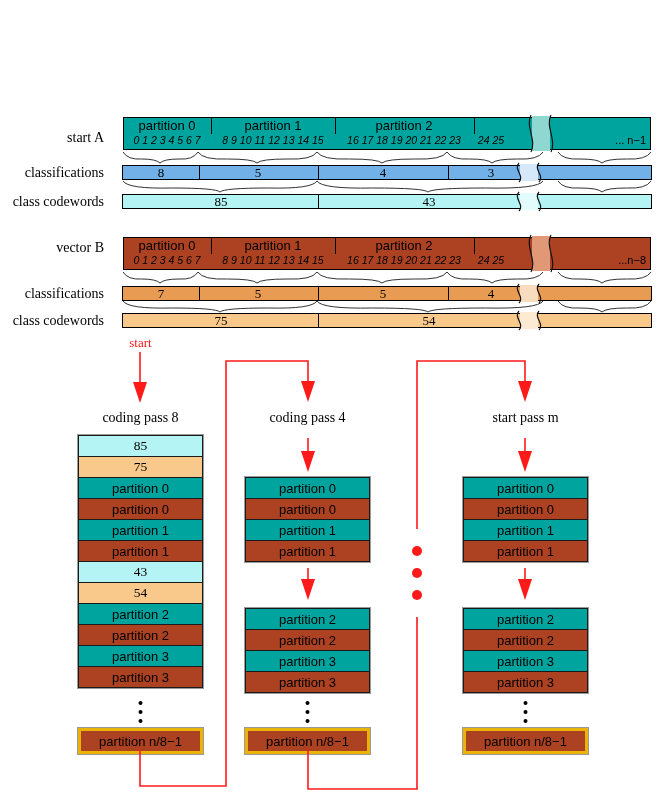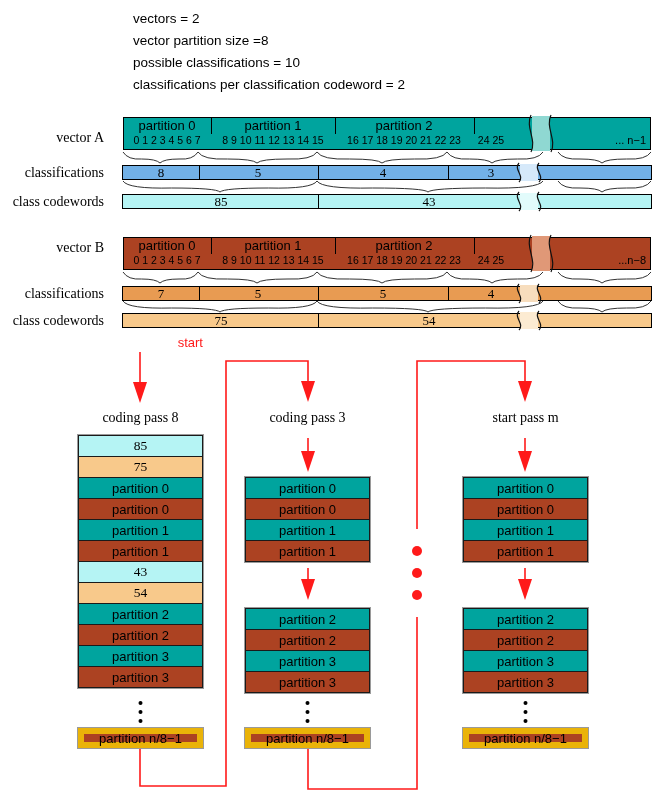--- a/index.html
+++ b/index.html
@@ -10,50 +10,44 @@
   .rowlabel{position:absolute;left:0;width:104px;text-align:right;font-size:14px;}
   .bigbar{position:absolute;left:123px;width:528px;height:33px;border:1px solid #000;box-sizing:border-box;}
   .thinbar{position:absolute;left:122px;width:530px;height:15px;border:1px solid #000;box-sizing:border-box;}
   .c-teal{background:var(--teal);}
   .c-brick{background:var(--brick);}
   .c-blue{background:var(--blue);}
   .c-cyanL{background:var(--cyan);}
   .c-orange{background:var(--orange);}
   .c-peach{background:var(--peach);}
   .pname{position:absolute;top:0px;transform:translateX(-50%);font-size:13px;white-space:nowrap;}
-  .idx{position:absolute;top:16px;transform:translateX(-50%);font-size:10.5px;white-space:nowrap;}
+  .idx{position:absolute;top:16px;transform:translateX(-50%);font-size:10.5px;white-space:nowrap;font-style:italic;}
   .tailtxt{position:absolute;right:4px;top:16px;font-size:11px;text-align:center;}
   .vdiv{position:absolute;top:0;width:1px;height:16px;background:#000;}
   .tdiv{position:absolute;top:0;width:1px;height:13px;background:#000;}
   .thinval{position:absolute;top:0px;transform:translateX(-50%);font-size:13px;line-height:13px;
            font-family:"Liberation Serif","DejaVu Serif",serif;}
   .passlabel{position:absolute;width:125px;text-align:center;font-size:14px;}
-  .redtxt{position:absolute;width:125px;text-align:right;font-size:13px;color:var(--red);}
+  .redtxt{position:absolute;width:125px;text-align:center;font-size:13px;color:var(--red);font-family:Liberation Serif, serif;}
   .stack{position:absolute;width:125px;box-shadow:0 0 0 1px #9a9a9a;}
   .blk{height:22px;box-sizing:border-box;border:1px solid #1a1a1a;margin-top:-1px;
        display:flex;align-items:center;justify-content:center;font-size:13px;}
   .blk:first-child{margin-top:0;}
   .blk.num{font-family:"Liberation Serif","DejaVu Serif",serif;font-size:13.5px;}
-  .tailblk{position:absolute;width:125px;height:20px;box-sizing:border-box;border:6px solid #eab308;
+  .tailblk{position:absolute;width:125px;height:26px;box-sizing:border-box;border:3px solid #eab308;
        box-shadow:0 0 0 1px #9a9a9a;display:flex;align-items:center;justify-content:center;font-size:13px;}
   #deco{position:absolute;left:0;top:0;pointer-events:none;}
 </style>
 </head>
 <body>
 
 <div id="stage">
 
-  <div class="params">
-    <div>vectors = 2</div>
-    <div>vector partition size =8</div>
-    <div>possible classifications = 10</div>
-    <div>classifications per classification codeword = 2</div>
-  </div>
-
-  <div class="rowlabel serif" style="top:130px">vector A</div>
+
+  <div class="rowlabel serif" style="top:130px">start A</div>
   <div class="bigbar c-teal" style="top:117px">
     <span class="pname" style="left:43px">partition 0</span>
     <span class="pname" style="left:149px">partition 1</span>
     <span class="pname" style="left:280px">partition 2</span>
     <span class="idx" style="left:43px">0 1 2 3 4 5 6 7</span>
     <span class="idx" style="left:149px">8 9 10 11 12 13 14 15</span>
     <span class="idx" style="left:280px">16 17 18 19 20 21 22 23</span>
     <span class="idx" style="left:367px">24 25</span>
     <span class="tailtxt">... n−1</span>
     <div class="vdiv" style="left:87px"></div>
@@ -109,21 +103,21 @@
   <div class="thinbar c-peach" style="top:313px">
     <span class="thinval" style="left:98px">75</span>
     <span class="thinval" style="left:306px">54</span>
     <div class="tdiv" style="left:195px"></div>
   </div>
 
   <div class="redtxt" style="left:78px;top:335px">start</div>
   <div class="redtxt" style="left:463px;top:735px">done</div>
 
   <div class="passlabel serif" style="left:78px;top:410px">coding pass 8</div>
-  <div class="passlabel serif" style="left:245px;top:410px">coding pass 3</div>
+  <div class="passlabel serif" style="left:245px;top:410px">coding pass 4</div>
   <div class="passlabel serif" style="left:463px;top:410px">start pass m</div>
 
   <div class="stack" style="left:78px;top:435px">
     <div class="blk num c-cyanL">85</div>
     <div class="blk num c-peach">75</div>
     <div class="blk c-teal">partition 0</div>
     <div class="blk c-brick">partition 0</div>
     <div class="blk c-teal">partition 1</div>
     <div class="blk c-brick">partition 1</div>
     <div class="blk num c-cyanL">43</div>

